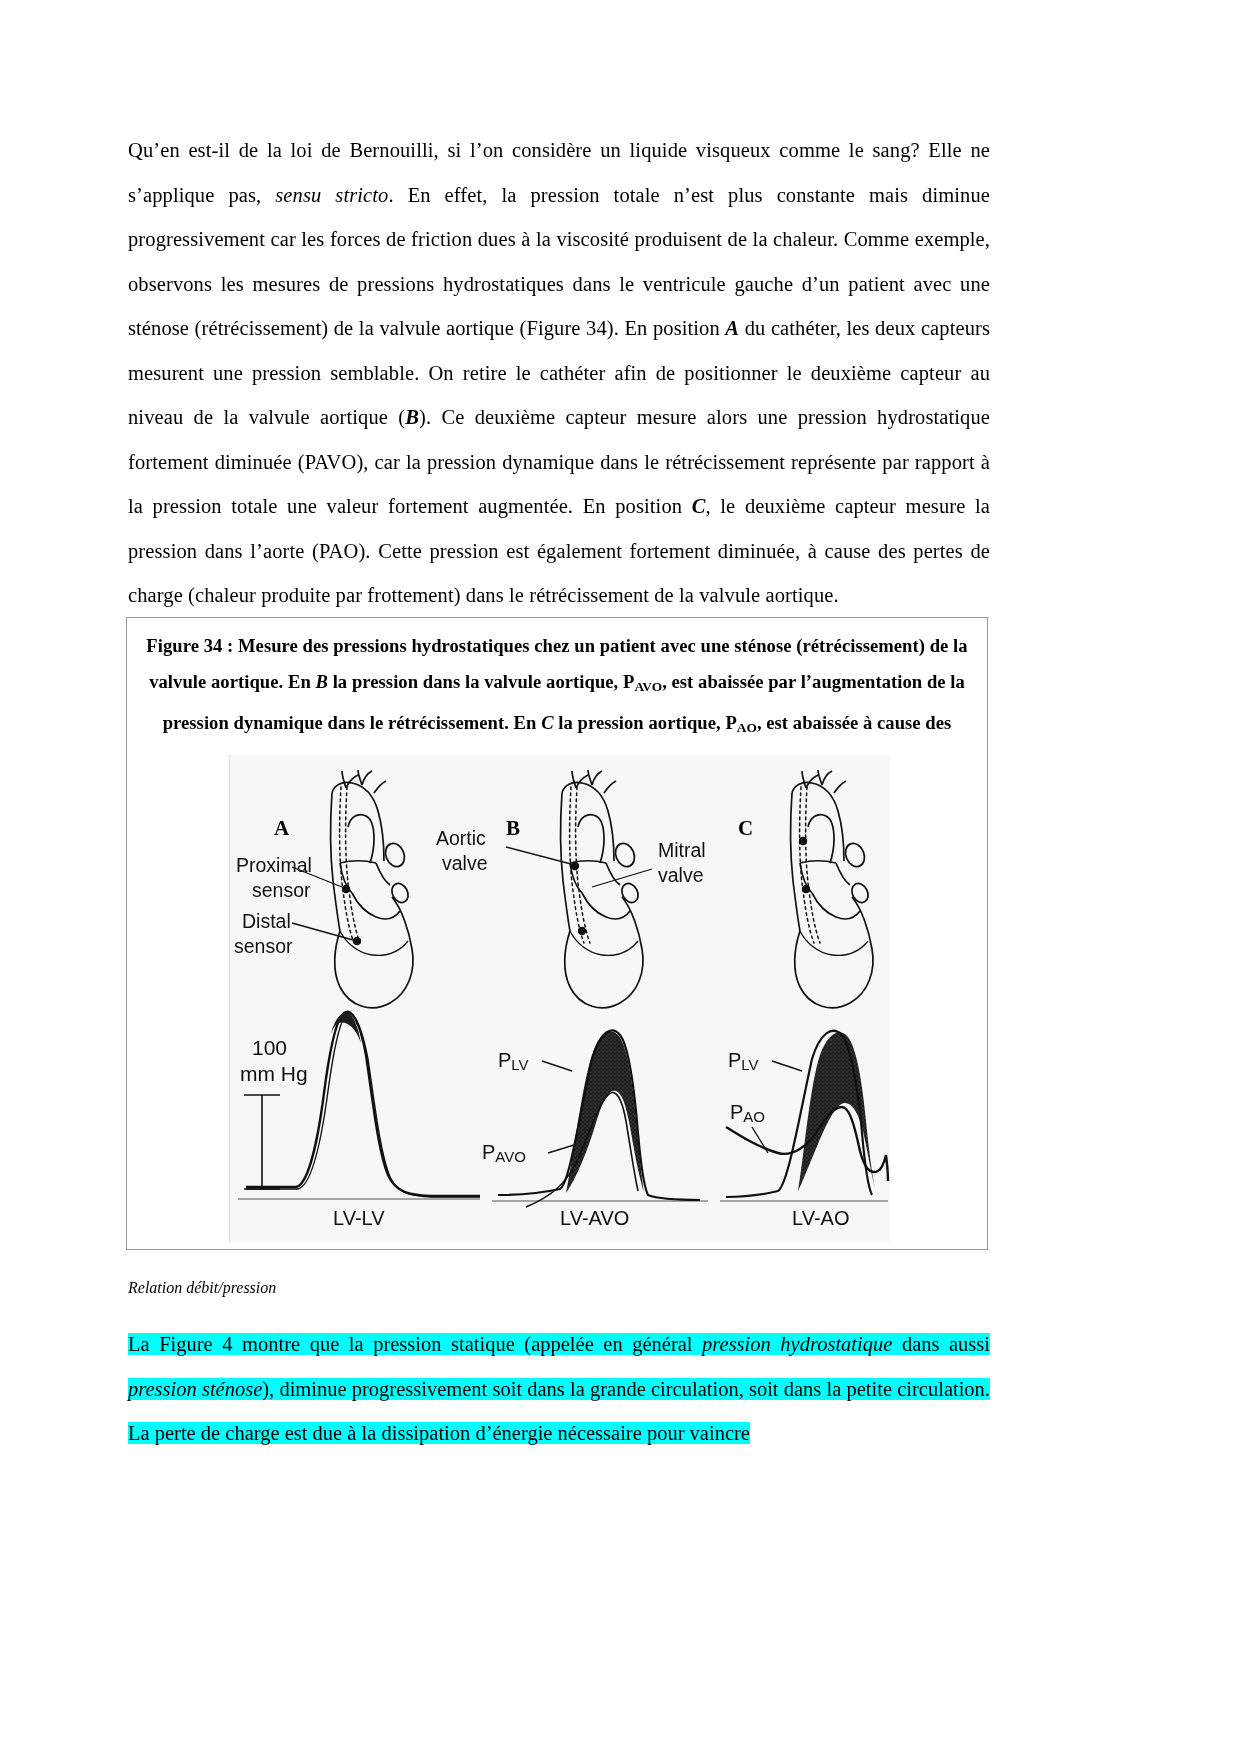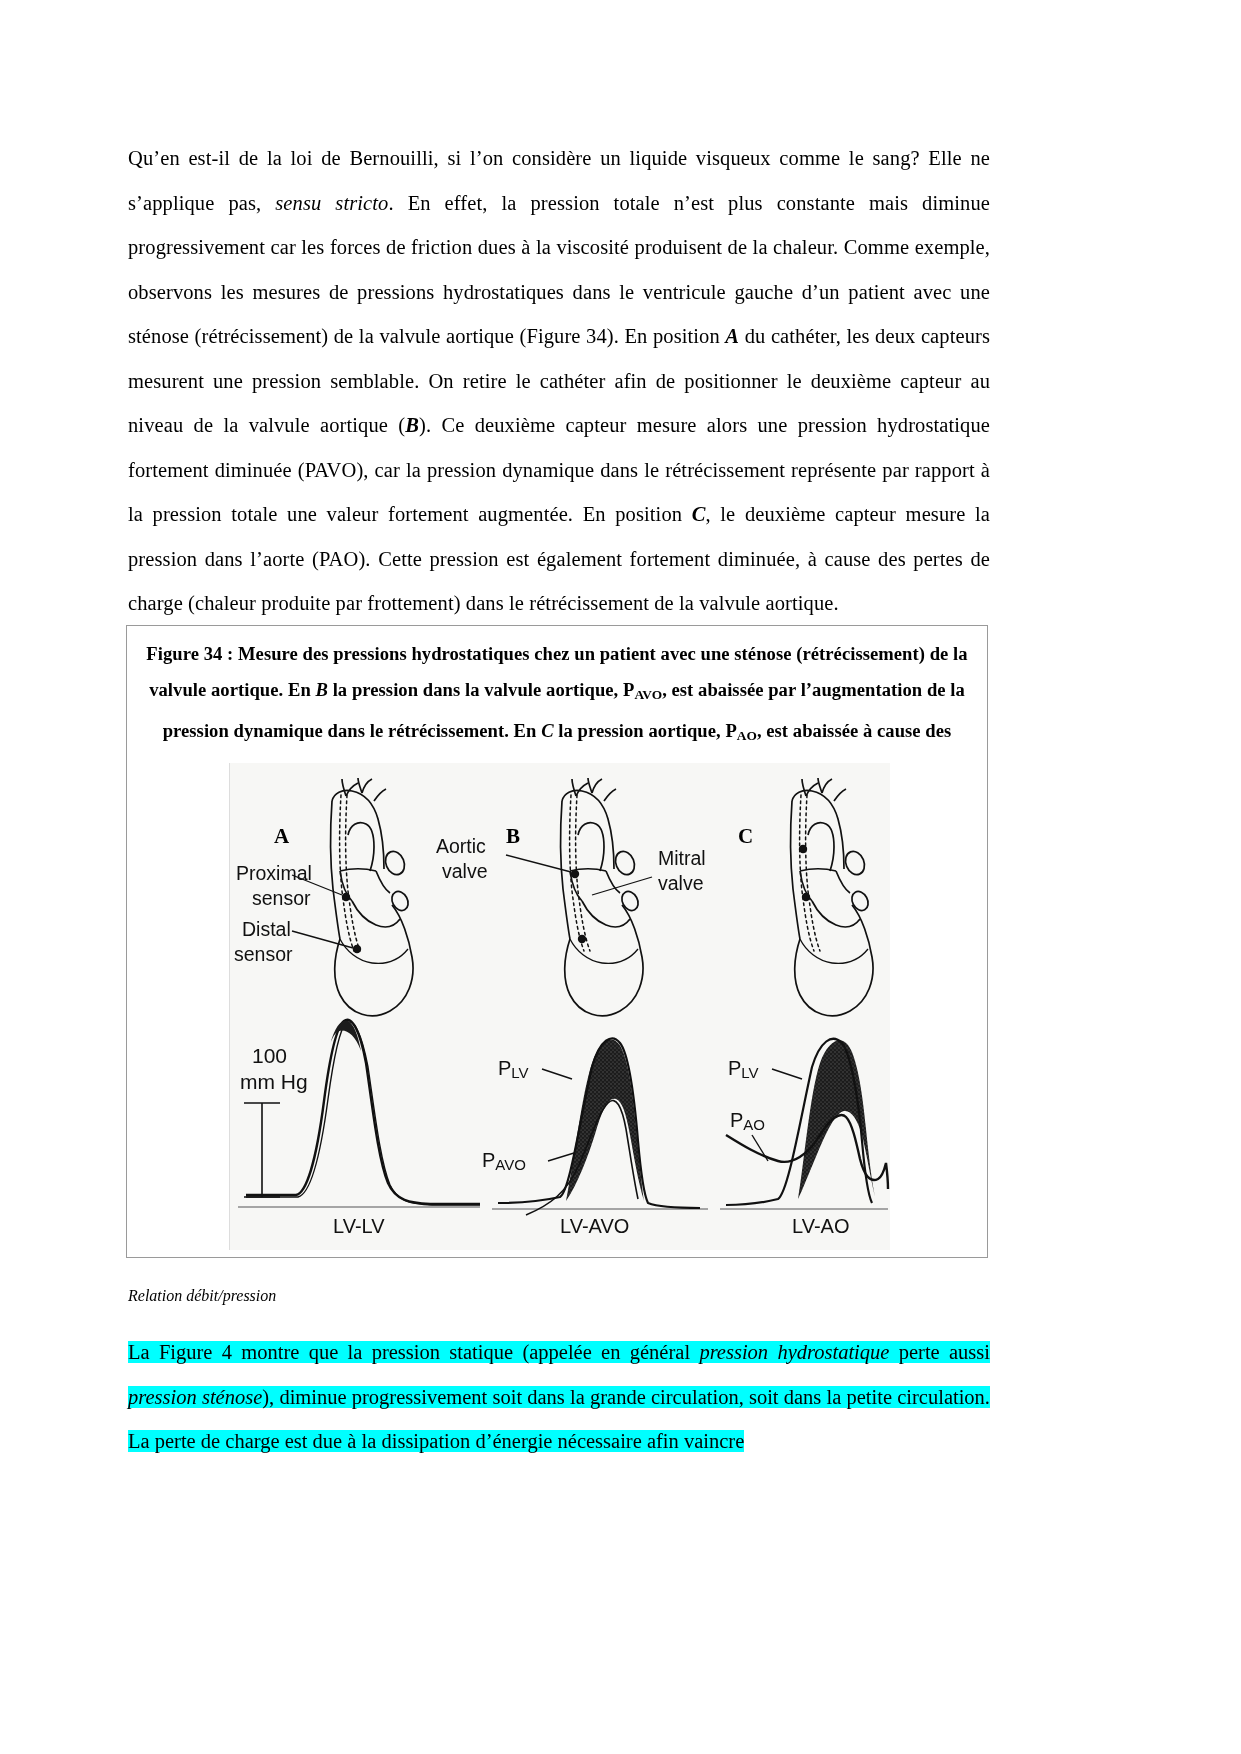--- a/index.html
+++ b/index.html
@@ -10,21 +10,21 @@
   body {
     width: 1241px;
     height: 1754px;
     font-family: "Liberation Serif", "DejaVu Serif", serif;
     color: #000000;
     position: relative;
     overflow: hidden;
   }
   .page {
     position: absolute;
-    left: 0; top: 8px;
+    left: 0; top: 0;
     width: 1241px;
     height: 1356px;
   }
 
   
   .body-text {
     position: absolute;
     left: 128px;
     top: 128px;
     width: 862px;
@@ -267,16 +267,16 @@
             <text x="562" y="470" font-family="Liberation Sans, sans-serif" font-size="20" fill="#111">LV-AO</text>
           </g>
         </svg>
       </div>
     </div>
   </div>
 
   <div class="subheading">Relation débit/pression</div>
 
   <div class="hl-text">
-    <span class="hl"><span>La Figure 4 montre que la pression statique (appelée en général </span><i>pression hydrostatique</i><span> perte aussi </span><i>pression sténose</i><span>), diminue progressivement soit dans la grande circulation, soit dans la petite circulation. La perte de charge est due à la dissipation d’énergie nécessaire afin vaincre</span></span>
+    <span class="hl"><span>La Figure 4 montre que la pression statique (appelée en général </span><i>pression hydrostatique</i><span> dans aussi </span><i>pression sténose</i><span>), diminue progressivement soit dans la grande circulation, soit dans la petite circulation. La perte de charge est due à la dissipation d’énergie nécessaire pour vaincre</span></span>
   </div>
 
 </div>
 
 </body></html>

